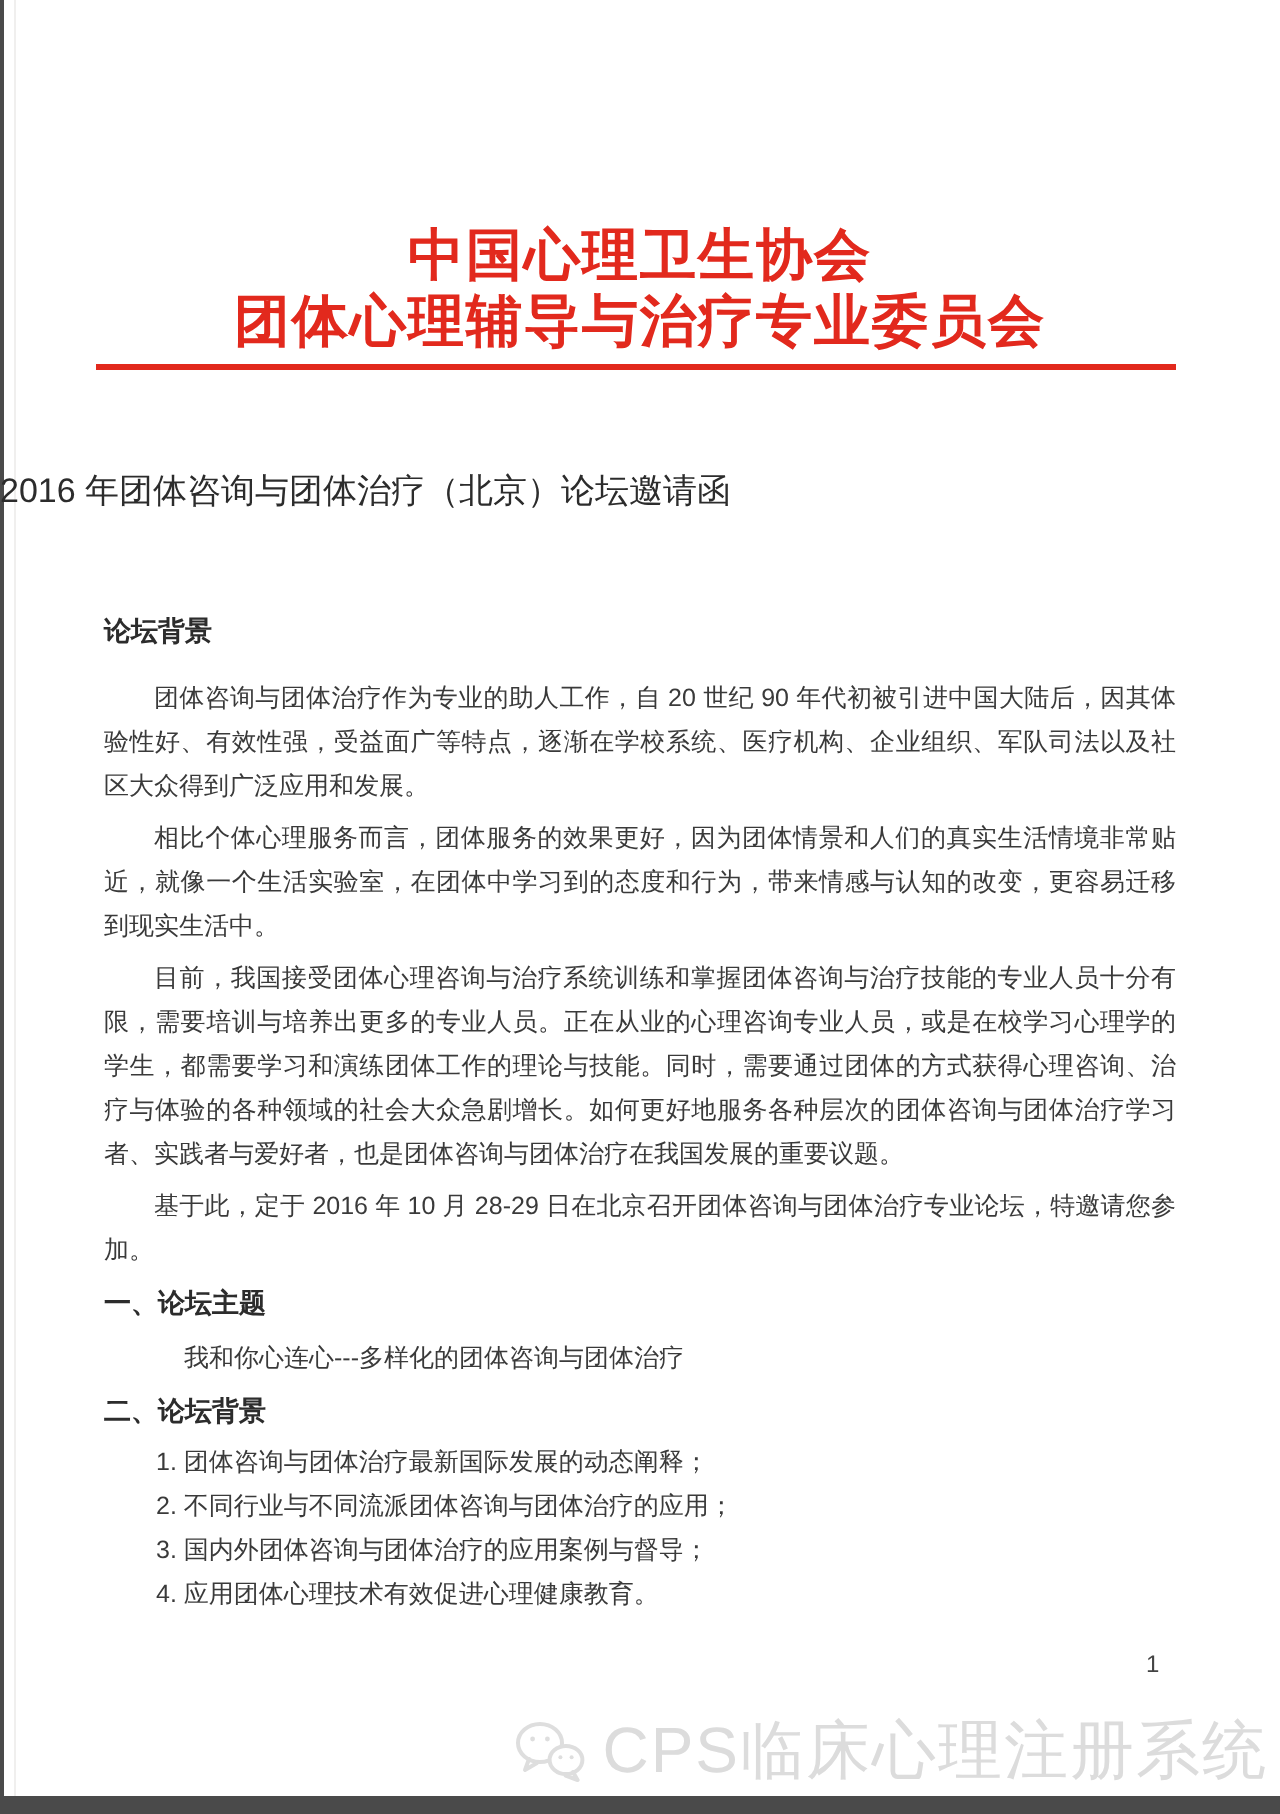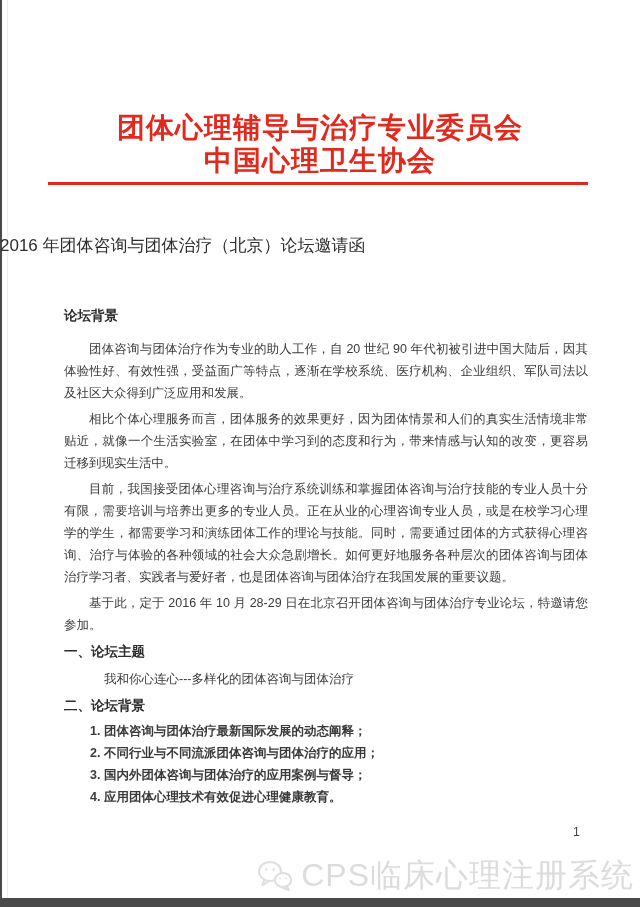--- a/index.html
+++ b/index.html
@@ -50,21 +50,21 @@
   .doc-title {
     position: absolute; top: 234px; left: 0;
     width: 100%;
     text-align: left;
     font-size: 17px;
     font-weight: normal;
     color: #2c2c2c;
   }
   
   .body-copy {
-    position: absolute; top: 308px; left: 64px; right: 52px;
+    position: absolute; top: 308px; left: 52px; right: 52px;
     color: #3a3a3a;
     font-size: 12.5px;
   }
   .sec-heading {
     font-size: 13.5px;
     font-weight: bold;
     color: #2c2c2c;
     line-height: 16px;
   }
   .para {
@@ -73,21 +73,21 @@
     text-indent: 2em;
     margin-top: 4px;
   }
   .para.first { margin-top: 14px; }
   .topic-heading, .agenda-heading { margin-top: 8px; }
   .topic-content {
     margin-top: 8px;
     margin-left: 40px;
     line-height: 22px;
   }
-  .agenda-list { margin-top: 6px; margin-left: 26px; font-weight: bold; }
+  .agenda-list { margin-top: 6px; margin-left: 26px; }
   .agenda-item { line-height: 22px; }
   
   .page-number {
     position: absolute; top: 825px; left: 573px;
     font-size: 12px;
     color: #444444;
   }
   .watermark {
     position: absolute; top: 854px; right: 6px;
     display: flex; align-items: center; gap: 7px;
@@ -100,22 +100,22 @@
 </style>
 </head>
 <body>
 
 <div class="screen">
 
   <div class="edge-left"></div>
   <div class="edge-left-faint"></div>
 
   <div class="letterhead">
+    <div>中国心理卫生协会</div>
     <div>团体心理辅导与治疗专业委员会</div>
-    <div>中国心理卫生协会</div>
   </div>
   <div class="red-rule"></div>
 
   <div class="doc-title">2016 年团体咨询与团体治疗（北京）论坛邀请函</div>
 
   <div class="body-copy">
     <div class="sec-heading">论坛背景</div>
     <p class="para first">团体咨询与团体治疗作为专业的助人工作，自 20 世纪 90 年代初被引进中国大陆后，因其体验性好、有效性强，受益面广等特点，逐渐在学校系统、医疗机构、企业组织、军队司法以及社区大众得到广泛应用和发展。</p>
     <p class="para">相比个体心理服务而言，团体服务的效果更好，因为团体情景和人们的真实生活情境非常贴近，就像一个生活实验室，在团体中学习到的态度和行为，带来情感与认知的改变，更容易迁移到现实生活中。</p>
     <p class="para">目前，我国接受团体心理咨询与治疗系统训练和掌握团体咨询与治疗技能的专业人员十分有限，需要培训与培养出更多的专业人员。正在从业的心理咨询专业人员，或是在校学习心理学的学生，都需要学习和演练团体工作的理论与技能。同时，需要通过团体的方式获得心理咨询、治疗与体验的各种领域的社会大众急剧增长。如何更好地服务各种层次的团体咨询与团体治疗学习者、实践者与爱好者，也是团体咨询与团体治疗在我国发展的重要议题。</p>

